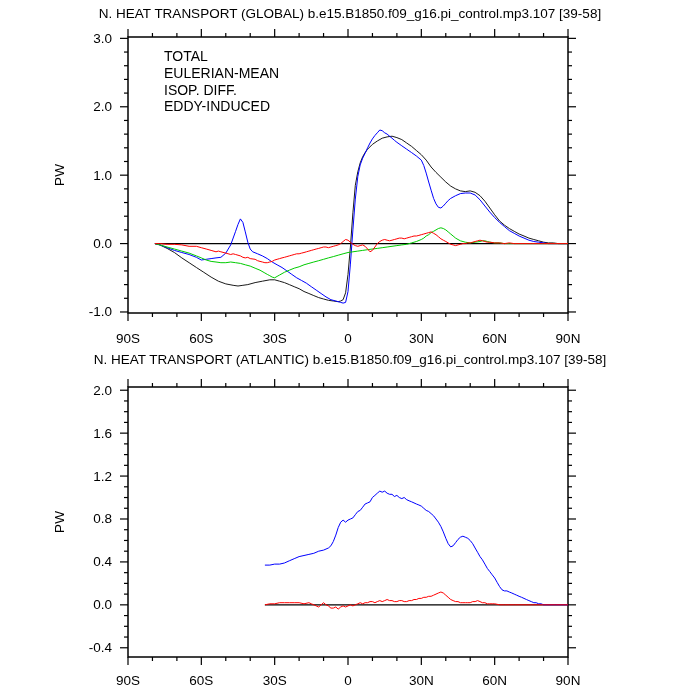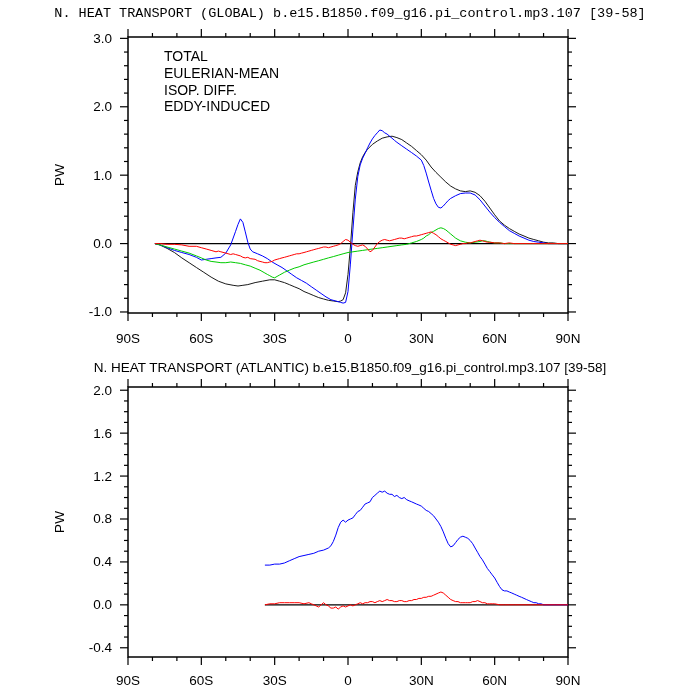--- a/index.html
+++ b/index.html
@@ -1,21 +1,21 @@
 <!DOCTYPE html>
 <html><head>
 <meta charset="utf-8">
 <style>
   html,body{margin:0;padding:0;background:#ffffff;}
   #figure{position:relative;width:700px;height:700px;background:#ffffff;
           font-family:"Liberation Sans",sans-serif;overflow:hidden;}
   .chart-title{position:absolute;left:0;width:700px;text-align:center;
                font-size:13.5px;color:#000;white-space:nowrap;}
-  #title-global{top:6px;font-family:Liberation Mono, monospace;}
-  #title-atlantic{top:360px;}
+  #title-global{top:6px;}
+  #title-atlantic{top:352px;}
   svg{position:absolute;left:0;top:0;}
   svg text{font-family:"Liberation Sans",sans-serif;fill:#000;}
 </style>
 </head>
 <body>
 
 <div id="figure">
   <div class="chart-title" id="title-global">N. HEAT TRANSPORT (GLOBAL) b.e15.B1850.f09_g16.pi_control.mp3.107 [39-58]</div>
   <div class="chart-title" id="title-atlantic">N. HEAT TRANSPORT (ATLANTIC) b.e15.B1850.f09_g16.pi_control.mp3.107 [39-58]</div>
   <svg id="plot" width="700" height="700" viewBox="0 0 700 700">

